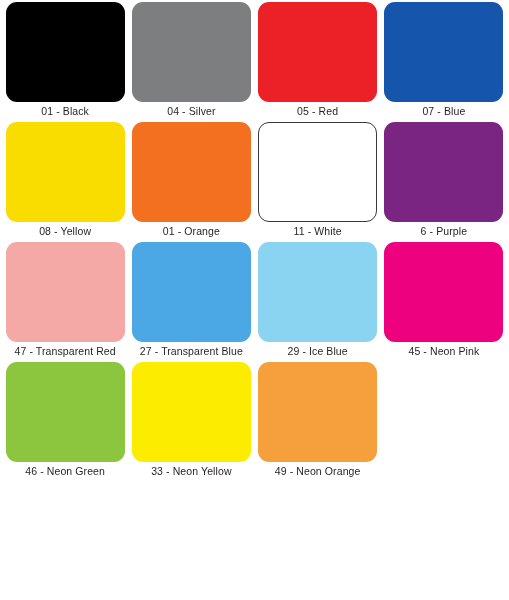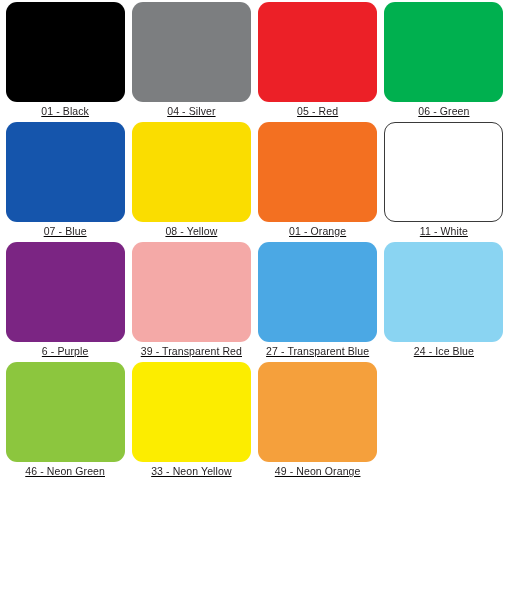--- a/index.html
+++ b/index.html
@@ -27,21 +27,20 @@
     column-gap: 4px;
     row-gap: 0px;
   }
 
   .swatch-cell {
     display: flex;
     flex-direction: column;
     align-items: center;
     justify-content: flex-start;
     box-sizing: border-box;
-    text-decoration: underline;
   }
 
   .swatch-cell.is-empty {
     visibility: hidden;
   }
 
   .swatch-chip {
     width: 100%;
     max-width: 119px;
     height: 100px;
@@ -80,24 +79,20 @@
     </div>
     <div class="swatch-cell">
       <div class="swatch-chip" title="04 - Silver" style="background: rgb(124, 126, 128);"></div>
       <div class="swatch-label">04 - Silver</div>
     </div>
     <div class="swatch-cell">
       <div class="swatch-chip" title="05 - Red" style="background: rgb(236, 32, 39);"></div>
       <div class="swatch-label">05 - Red</div>
     </div>
     <div class="swatch-cell">
-      <div class="swatch-chip" title="06 - Green" style="background: rgb(0, 176, 79);"></div>
-      <div class="swatch-label">06 - Green</div>
-    </div>
-    <div class="swatch-cell">
       <div class="swatch-chip" title="07 - Blue" style="background: rgb(21, 85, 172);"></div>
       <div class="swatch-label">07 - Blue</div>
     </div>
     <div class="swatch-cell">
       <div class="swatch-chip" title="08 - Yellow" style="background: rgb(250, 221, 0);"></div>
       <div class="swatch-label">08 - Yellow</div>
     </div>
     <div class="swatch-cell">
       <div class="swatch-chip" title="09 - Orange" style="background: rgb(243, 112, 33);"></div>
       <div class="swatch-label">01 - Orange</div>
@@ -105,29 +100,33 @@
     <div class="swatch-cell">
       <div class="swatch-chip outline-solid" title="11 - White"></div>
       <div class="swatch-label">11 - White</div>
     </div>
     <div class="swatch-cell">
       <div class="swatch-chip" title="12 - Purple" style="background: rgb(123, 37, 131);"></div>
       <div class="swatch-label">6 - Purple</div>
     </div>
     <div class="swatch-cell">
       <div class="swatch-chip" title="25 - Transparent Red" style="background: rgb(244, 169, 167);"></div>
-      <div class="swatch-label">39 - Transparent Red</div>
+      <div class="swatch-label">47 - Transparent Red</div>
     </div>
     <div class="swatch-cell">
       <div class="swatch-chip" title="27 - Transparent Blue" style="background: rgb(75, 168, 228);"></div>
       <div class="swatch-label">27 - Transparent Blue</div>
     </div>
     <div class="swatch-cell">
       <div class="swatch-chip" title="37 - Ice Blue" style="background: rgb(138, 212, 242);"></div>
-      <div class="swatch-label">24 - Ice Blue</div>
+      <div class="swatch-label">29 - Ice Blue</div>
+    </div>
+    <div class="swatch-cell">
+      <div class="swatch-chip" title="45 - Neon Pink" style="background: rgb(237, 1, 127);"></div>
+      <div class="swatch-label">45 - Neon Pink</div>
     </div>
     <div class="swatch-cell">
       <div class="swatch-chip" title="46 - Neon Green" style="background: rgb(140, 198, 62);"></div>
       <div class="swatch-label">46 - Neon Green</div>
     </div>
     <div class="swatch-cell">
       <div class="swatch-chip" title="48 - Neon Yellow" style="background: rgb(252, 237, 0);"></div>
       <div class="swatch-label">33 - Neon Yellow</div>
     </div>
     <div class="swatch-cell">

